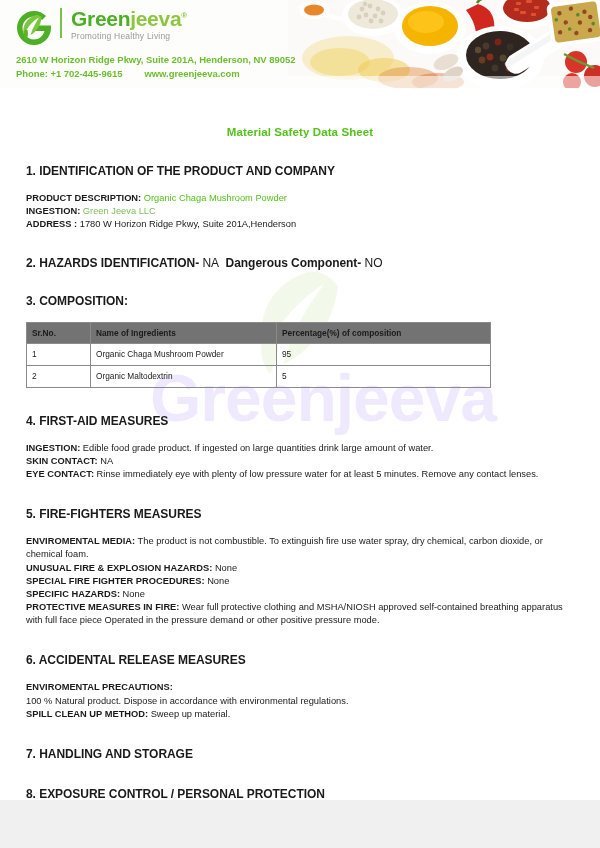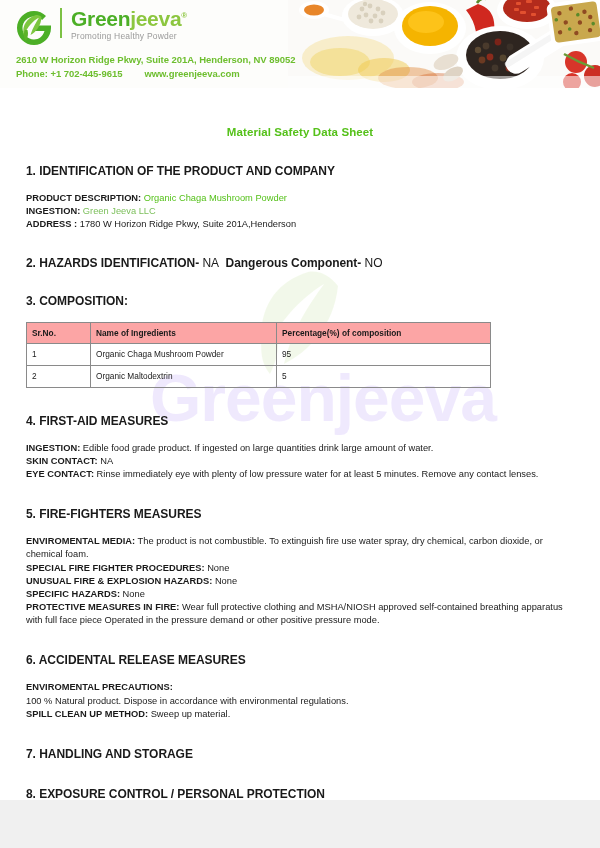--- a/index.html
+++ b/index.html
@@ -164,21 +164,21 @@
   }
   .comp-table th,
   .comp-table td {
     border: 1px solid #8a8a8a;
     font-size: 8.3px;
     padding: 3px 5px;
     text-align: left;
     color: #1a1a1a;
   }
   .comp-table th {
-    background: #fca5a5;
+    background: #737373;
     font-weight: bold;
     height: 14px;
   }
   .comp-table td {
     background: transparent;
     font-weight: normal;
     height: 15px;
   }
   .col-sr   { width: 53px; }
   .col-name { width: 175px; }
@@ -309,21 +309,21 @@
       <div class="logo-mark">
         <svg width="40" height="40" viewBox="0 0 40 40">
           <path d="M20 3 C10.6 3 3 10.6 3 20 C3 29.4 10.6 37 20 37 C29.4 37 37 29.4 37 20 L37 17.5 L21 17.5 L21 23 L30.5 23 C29.1 28 24.9 31.5 20 31.5 C13.7 31.5 8.5 26.3 8.5 20 C8.5 13.7 13.7 8.5 20 8.5 C23.2 8.5 26.1 9.8 28.1 12 L32 8.1 C28.9 4.9 24.7 3 20 3 Z" fill="#4caf26"></path>
           <path d="M22 7 C13 10 8 17 9.5 27 C14 19 18.5 13 25 9.5 C22.5 14 19 19 16.5 27 C22 24 27 18 27.5 9 C26 7.6 24 7 22 7 Z" fill="#7cc63f"></path>
           <path d="M11 22 C9 26 9.5 30 12 33 C14 29 14.5 25.5 13.5 22 Z" fill="#5cb327"></path>
         </svg>
       </div>
       <div class="logo-divider"></div>
       <div class="logo-text">
         <div class="logo-word"><span class="w1">Green</span><span class="w2">jeeva</span><span class="logo-tm">®</span></div>
-        <div class="logo-tag">Promoting Healthy Powder</div>
+        <div class="logo-tag">Promoting Healthy Living</div>
       </div>
     </div>
 
     <div class="addr-line addr-1">2610 W Horizon Ridge Pkwy, Suite 201A, Henderson, NV 89052</div>
     <div class="addr-line addr-2"><span class="phone">Phone: +1 702-445-9615</span><span>www.greenjeeva.com</span></div>
   </div>
 
   <div class="watermark">
     <div class="wm-leaf">
       <svg width="120" height="115" viewBox="0 0 120 115">
@@ -373,22 +373,22 @@
     <div class="sec-head">4. FIRST-AID MEASURES</div>
     <div class="para">
       <span class="nowrap-line"><b class="lbl">INGESTION:</b> <span>Edible food grade product. If ingested on large quantities drink large amount of water.</span></span>
       <span class="nowrap-line"><b class="lbl">SKIN CONTACT:</b> <span>NA</span></span>
       <span><b class="lbl">EYE CONTACT:</b> <span>Rinse immediately eye with plenty of low pressure water for at least 5 minutes. Remove any contact lenses.</span></span>
     </div>
 
     <div class="sec-head">5. FIRE-FIGHTERS MEASURES</div>
     <div class="para">
       <span><b class="lbl">ENVIROMENTAL MEDIA:</b> <span>The product is not combustible. To extinguish fire use water spray, dry chemical, carbon dioxide, or chemical foam.</span></span>
+      <span class="nowrap-line"><b class="lbl">UNUSUAL FIRE &amp; EXPLOSION HAZARDS:</b> <span>None</span></span>
       <span class="nowrap-line"><b class="lbl">SPECIAL FIRE FIGHTER PROCEDURES:</b> <span>None</span></span>
-      <span class="nowrap-line"><b class="lbl">UNUSUAL FIRE &amp; EXPLOSION HAZARDS:</b> <span>None</span></span>
       <span class="nowrap-line"><b class="lbl">SPECIFIC HAZARDS:</b> <span>None</span></span>
       <span><b class="lbl">PROTECTIVE MEASURES IN FIRE:</b> <span>Wear full protective clothing and MSHA/NIOSH approved self-contained breathing apparatus with full face piece Operated in the pressure demand or other positive pressure mode.</span></span>
     </div>
 
     <div class="sec-head">6. ACCIDENTAL RELEASE MEASURES</div>
     <div class="para">
       <span class="nowrap-line"><b class="lbl">ENVIROMENTAL PRECAUTIONS:</b></span>
       <span class="nowrap-line">100 % Natural product. Dispose in accordance with environmental regulations.</span>
       <span class="nowrap-line"><b class="lbl">SPILL CLEAN UP METHOD:</b> <span>Sweep up material.</span></span>
     </div>

